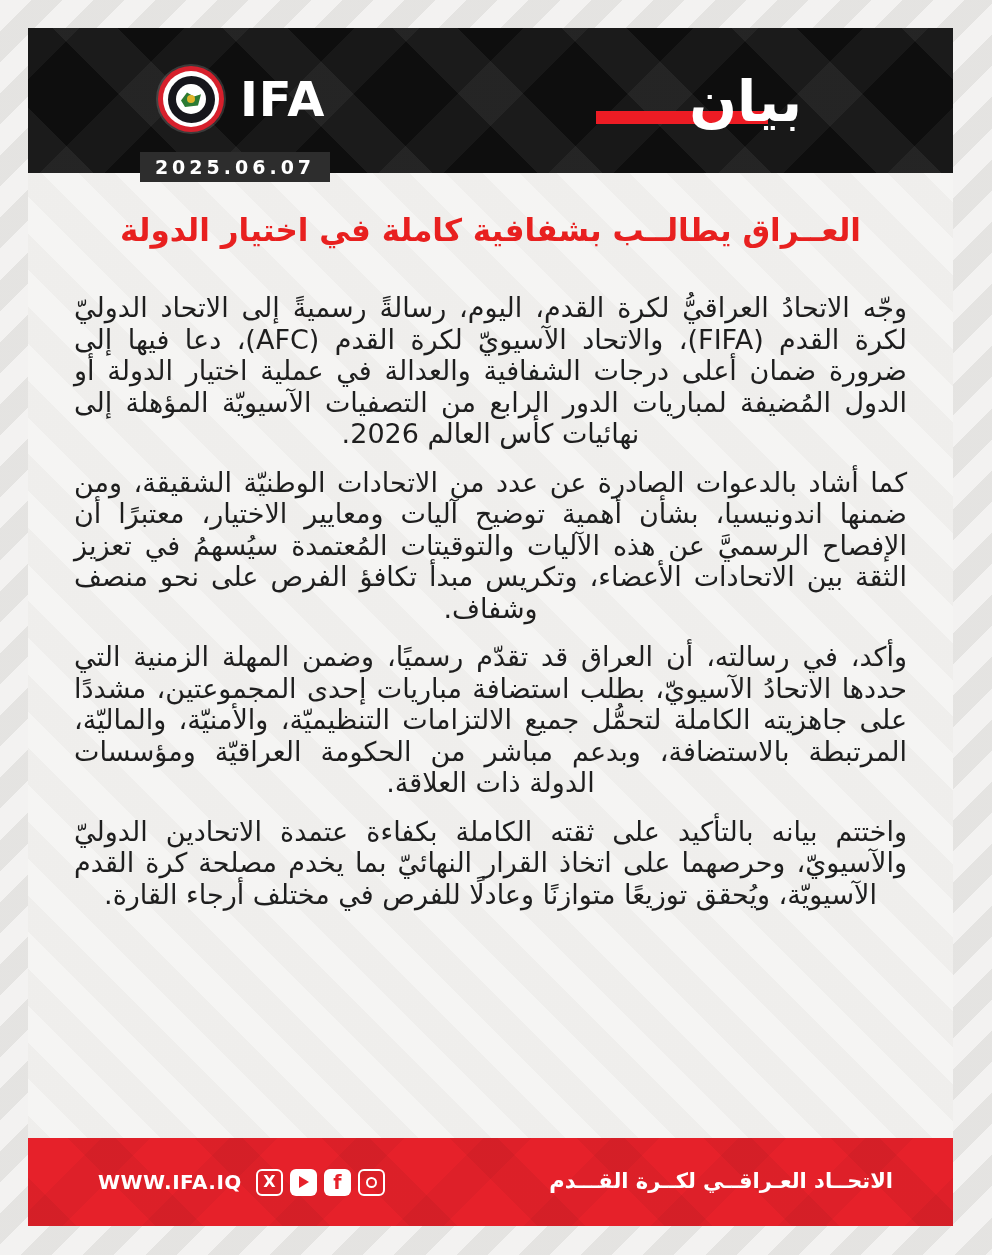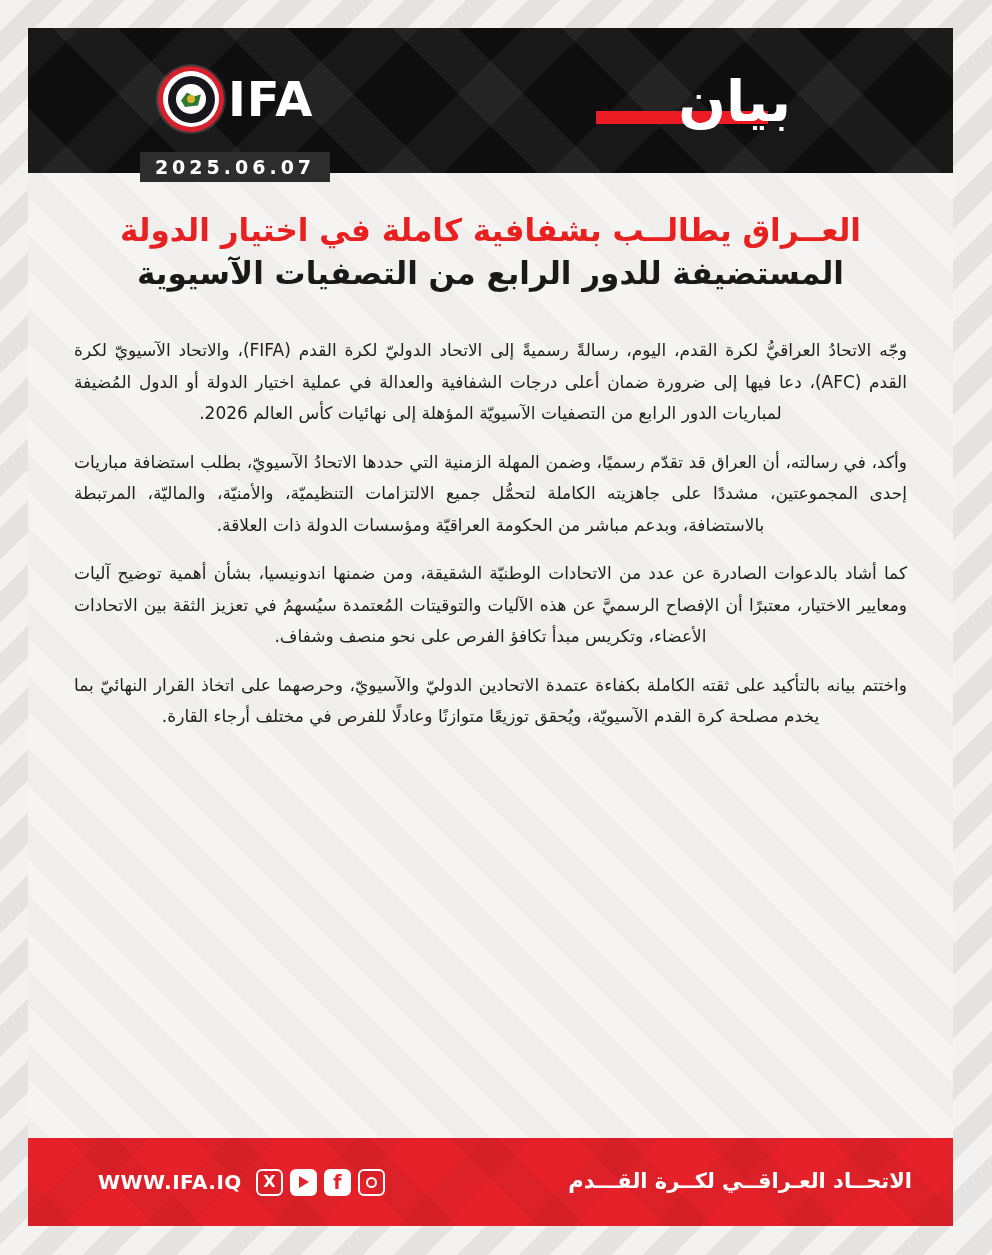--- a/index.html
+++ b/index.html
@@ -28,21 +28,21 @@
   .banner {
     position:relative;
     width:100%; height:145px;
     background-color:#0e0e0e;
     background-image:
       repeating-linear-gradient(45deg, rgba(255,255,255,0.055) 0 46px, transparent 46px 120px),
       repeating-linear-gradient(-45deg, rgba(255,255,255,0.045) 0 46px, transparent 46px 120px);
   }
   .logo-group {
     position:absolute; left:130px; top:38px;
-    display:flex; align-items:center; gap:4px;
+    display:flex; align-items:center; gap:16px;
   }
   .logo-outer {
     width:66px; height:66px; border-radius:50%;
     background:#d6202c;
     display:flex; align-items:center; justify-content:center;
     box-shadow:0 0 0 2px rgba(255,255,255,0.15);
   }
   .logo-ring-white {
     width:56px; height:56px; border-radius:50%;
     background:#ffffff;
@@ -85,58 +85,58 @@
   .bayan-group {
     position:absolute; right:150px; top:26px;
     width:175px; height:95px;
   }
   .bayan-bar {
     position:absolute; left:-32px; bottom:25px;
     width:172px; height:13px;
     background:#ed1c24;
   }
   .bayan-text {
-    position:absolute; right:12px; top:0;
+    position:absolute; right:1px; top:0;
     color:#ffffff; font-size:56px; font-weight:800;
     line-height:95px;
     direction:rtl;
   }
   
   .content {
     direction:rtl;
     padding:36px 46px 0 46px;
   }
   .title {
     text-align:center;
     font-weight:800;
     font-size:31px;
     line-height:43px;
     margin-bottom:40px;
   }
   .title .line1 { color:#e8201f; display:block; }
   .title .line2 { color:#191919; display:block; }
   .paragraphs p {
     color:#1e1e1e;
-    font-size:17px;
+    font-size:27px;
     line-height:31.5px;
     text-align:justify;
     text-align-last:center;
     margin-bottom:17px;
     font-weight:500;
   }
   
   .footer {
     position:absolute; left:0; bottom:0;
     width:100%; height:88px;
     background-color:#e6212a;
     background-image:
       repeating-linear-gradient(45deg, rgba(0,0,0,0.045) 0 34px, transparent 34px 90px),
       repeating-linear-gradient(-45deg, rgba(0,0,0,0.035) 0 34px, transparent 34px 90px);
     display:flex; align-items:center; justify-content:space-between;
-    padding:0 41px 0 70px;
+    padding:0 60px 0 70px;
   }
   .footer-left {
     display:flex; align-items:center; gap:14px;
   }
   .website {
     color:#ffffff; font-size:20px; font-weight:800; letter-spacing:0.5px;
     text-decoration:none;
   }
   .social-row { display:flex; align-items:center; gap:7px; }
   .sicon {
@@ -192,26 +192,25 @@
       <div class="date-badge">2025.06.07</div>
       <div class="bayan-group">
         <div class="bayan-bar"></div>
         <div class="bayan-text">بيان</div>
       </div>
     </div>
 
     <div class="content">
       <h1 class="title">
         <span class="line1">العــراق يطالــب بشفافية كاملة في اختيار الدولة</span>
-        <span class="line2">المستضيفة للدور الرابع من التصفيات الآسيوية</span>
       </h1>
       <div class="paragraphs">
         <p>وجّه الاتحادُ العراقيُّ لكرة القدم، اليوم، رسالةً رسميةً إلى الاتحاد الدوليّ لكرة القدم (FIFA)، والاتحاد الآسيويّ لكرة القدم (AFC)، دعا فيها إلى ضرورة ضمان أعلى درجات الشفافية والعدالة في عملية اختيار الدولة أو الدول المُضيفة لمباريات الدور الرابع من التصفيات الآسيويّة المؤهلة إلى نهائيات كأس العالم 2026.</p>
+        <p>كما أشاد بالدعوات الصادرة عن عدد من الاتحادات الوطنيّة الشقيقة، ومن ضمنها اندونيسيا، بشأن أهمية توضيح آليات ومعايير الاختيار، معتبرًا أن الإفصاح الرسميَّ عن هذه الآليات والتوقيتات المُعتمدة سيُسهمُ في تعزيز الثقة بين الاتحادات الأعضاء، وتكريس مبدأ تكافؤ الفرص على نحو منصف وشفاف.</p>
         <p>وأكد، في رسالته، أن العراق قد تقدّم رسميًا، وضمن المهلة الزمنية التي حددها الاتحادُ الآسيويّ، بطلب استضافة مباريات إحدى المجموعتين، مشددًا على جاهزيته الكاملة لتحمُّل جميع الالتزامات التنظيميّة، والأمنيّة، والماليّة، المرتبطة بالاستضافة، وبدعم مباشر من الحكومة العراقيّة ومؤسسات الدولة ذات العلاقة.</p>
-        <p>كما أشاد بالدعوات الصادرة عن عدد من الاتحادات الوطنيّة الشقيقة، ومن ضمنها اندونيسيا، بشأن أهمية توضيح آليات ومعايير الاختيار، معتبرًا أن الإفصاح الرسميَّ عن هذه الآليات والتوقيتات المُعتمدة سيُسهمُ في تعزيز الثقة بين الاتحادات الأعضاء، وتكريس مبدأ تكافؤ الفرص على نحو منصف وشفاف.</p>
         <p>واختتم بيانه بالتأكيد على ثقته الكاملة بكفاءة عتمدة الاتحادين الدوليّ والآسيويّ، وحرصهما على اتخاذ القرار النهائيّ بما يخدم مصلحة كرة القدم الآسيويّة، ويُحقق توزيعًا متوازنًا وعادلًا للفرص في مختلف أرجاء القارة.</p>
       </div>
     </div>
 
     <div class="footer">
       <div class="footer-left">
         <a class="website">WWW.IFA.IQ</a>
         <div class="social-row">
           <div class="sicon outline">
             <span class="x-glyph">X</span>

